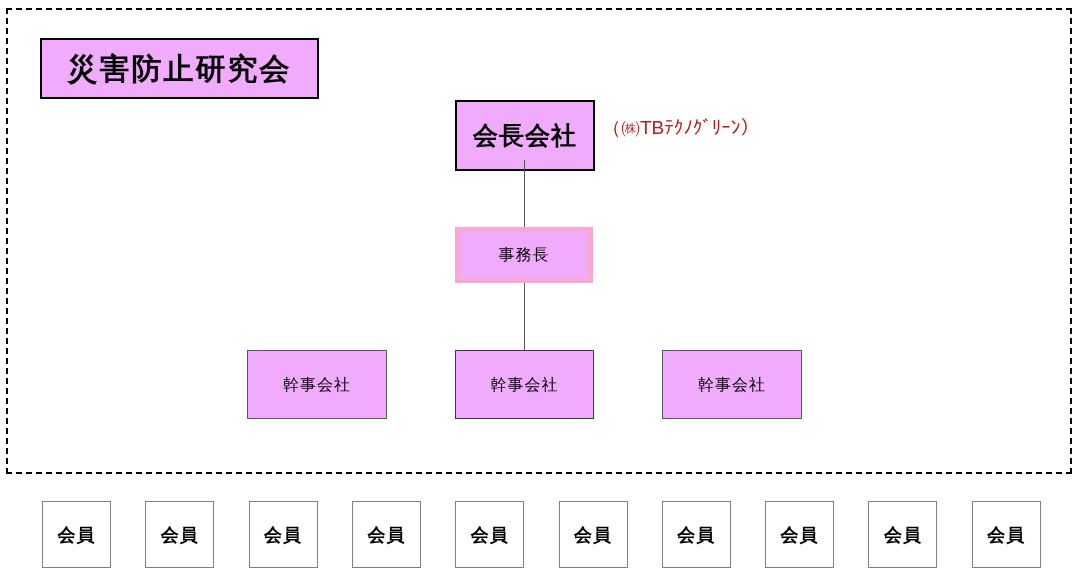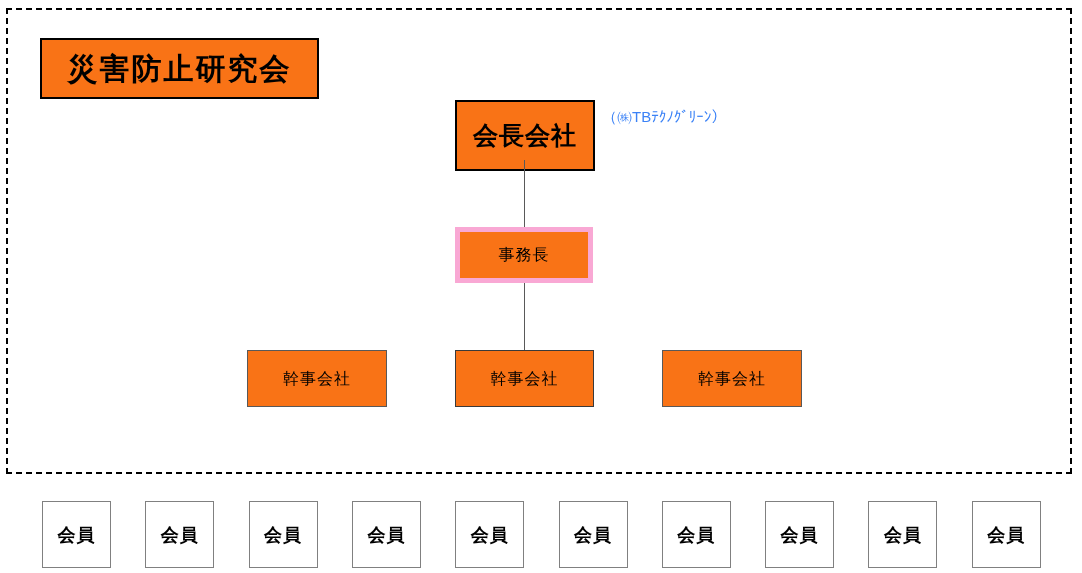--- a/index.html
+++ b/index.html
@@ -28,21 +28,21 @@
     height: 466px;
     box-sizing: border-box;
     border: 2px dashed #000000;
     background: transparent;
   }
 
   
   .node {
     position: absolute;
     box-sizing: border-box;
-    background: #f97316;
+    background: #f0abfc;
     display: flex;
     align-items: center;
     justify-content: center;
     text-align: center;
     line-height: 1.1;
   }
 
   
   .title-box {
     left: 40px;
@@ -68,44 +68,44 @@
   .chairman-box .label {
     font-size: 25px;
     font-weight: bold;
     letter-spacing: 1px;
   }
 
   
   .chairman-note {
     position: absolute;
     left: 602px;
-    top: 108px;
-    font-size: 15px;
+    top: 115px;
+    font-size: 19px;
     white-space: nowrap;
-    color: #3b82f6;
+    color: #b91c1c;
   }
 
   
   .secretary-box {
     left: 455px;
     top: 227px;
     width: 138px;
     height: 56px;
     border: 5px solid #f9a8d4;
   }
   .secretary-box .label {
     font-size: 16px;
     letter-spacing: 1px;
   }
 
   
   .director-box {
     top: 350px;
     width: 140px;
-    height: 57px;
+    height: 69px;
     border: 1px solid #595959;
   }
   .director-box.center {
     border: 1.5px solid #3a3a3a;
   }
   .director-box .label {
     font-size: 16px;
     letter-spacing: 1px;
   }
   .director-left   { left: 247px; }

